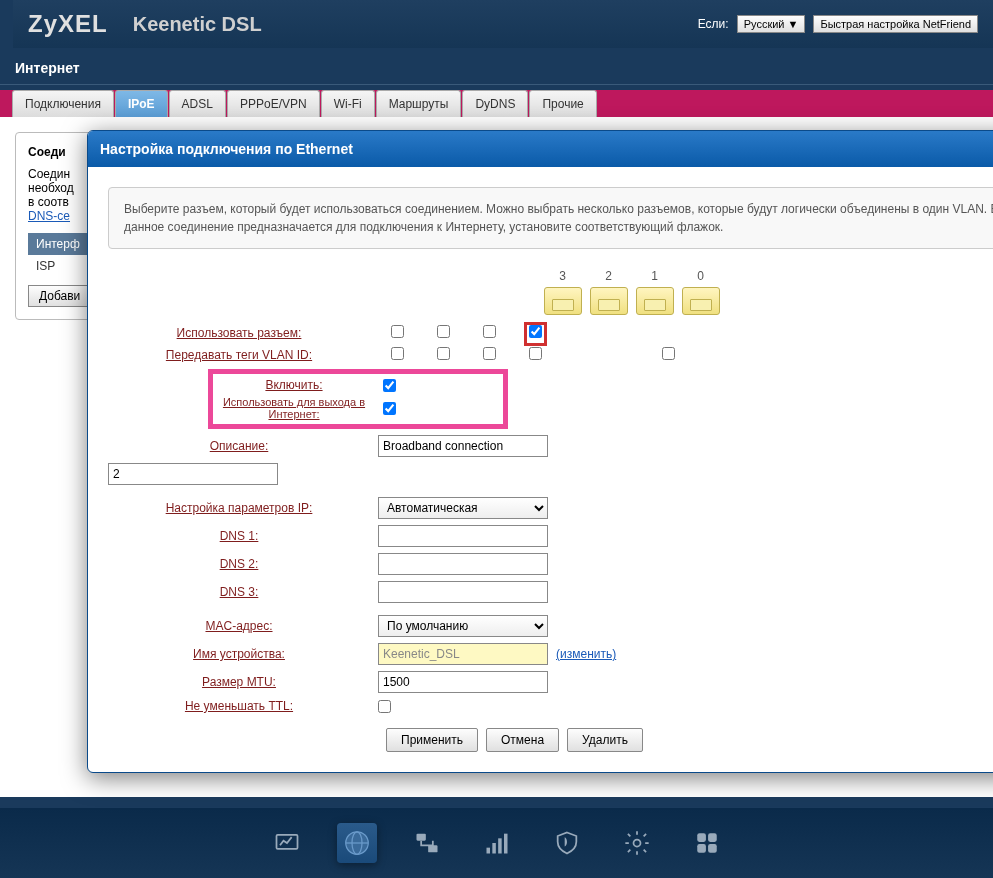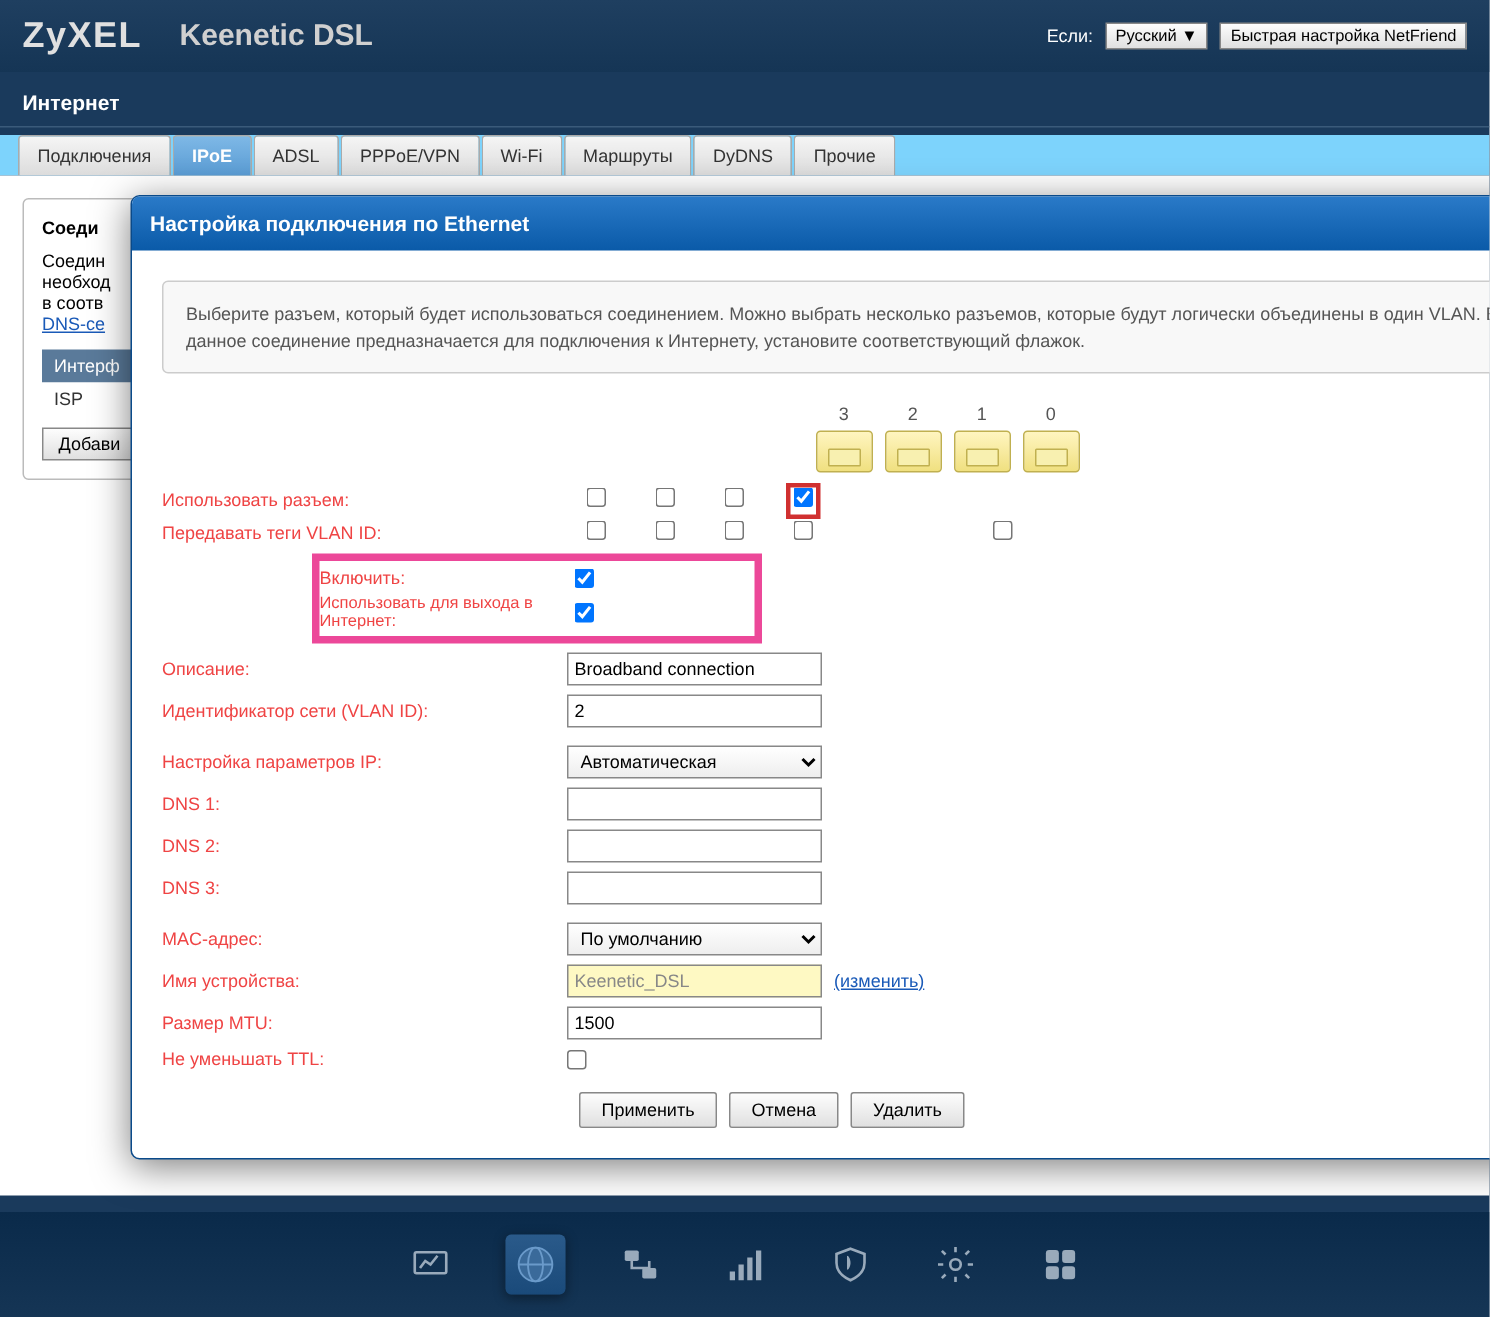--- a/index.html
+++ b/index.html
@@ -11,20 +11,21 @@
   background: #1a3a5c;
   overflow: hidden;
   position: relative;
 }
 .header {
   background: linear-gradient(to bottom, #1f3f60, #153555);
   padding: 8px 15px;
   display: flex;
   align-items: center;
   height: 48px;
+  margin-left: 13px;
 }
 .logo {
   color: #e0e0e0;
   font-size: 24px;
   font-weight: bold;
   letter-spacing: 1px;
   margin-right: 25px;
   font-family: Arial, sans-serif;
 }
 .product-name {
@@ -48,21 +49,21 @@
 }
 .section-title {
   color: #fff;
   font-size: 14px;
   font-weight: bold;
   padding: 12px 15px 8px;
   border-bottom: 1px solid #3a5a7a;
 }
 .tabs {
   display: flex;
-  background: #7dd3fc;
+  background: #be185d;
   padding-left: 12px;
   margin-top: 5px;
 }
 .tab {
   padding: 6px 12px;
   background: linear-gradient(to bottom, #f5f5f5, #dcdcdc);
   border: 1px solid #aaa;
   border-bottom: none;
   font-size: 12px;
   color: #333;
@@ -199,24 +200,25 @@
   border: 1px solid #c0b050;
   border-radius: 1px;
 }
 .form-row {
   display: flex;
   align-items: center;
   margin-bottom: 6px;
 }
 .form-label {
   width: 270px;
-  text-align: left;
+  text-align: center;
   padding-right: 8px;
-  color: #ef4444;
-  font-size: 12px;
+  color: #7f1d1d;
+  font-size: 12px;
+  text-decoration: underline;
 }
 .checkbox-grid {
   display: flex;
   gap: 8px;
 }
 .checkbox-cell {
   width: 38px;
   text-align: center;
 }
 .form-input, .form-select {
@@ -396,21 +398,20 @@
           <div class="form-label" style="width:170px;font-size:11px">Использовать для выхода в Интернет:</div>
           <input type="checkbox" checked="" style="">
         </div>
       </div>
 
       <div class="form-row">
         <div class="form-label">Описание:</div>
         <input class="form-input" value="Broadband connection" style="">
       </div>
       <div class="form-row">
-        <div class="form-label">Идентификатор сети (VLAN ID):</div>
         <input class="form-input" value="2" style="">
       </div>
 
       <div class="form-row" style="margin-top:12px">
         <div class="form-label">Настройка параметров IP:</div>
         <select class="form-select"><option>Автоматическая</option></select>
       </div>
       <div class="form-row">
         <div class="form-label">DNS 1:</div>
         <input class="form-input" value="" style="">

